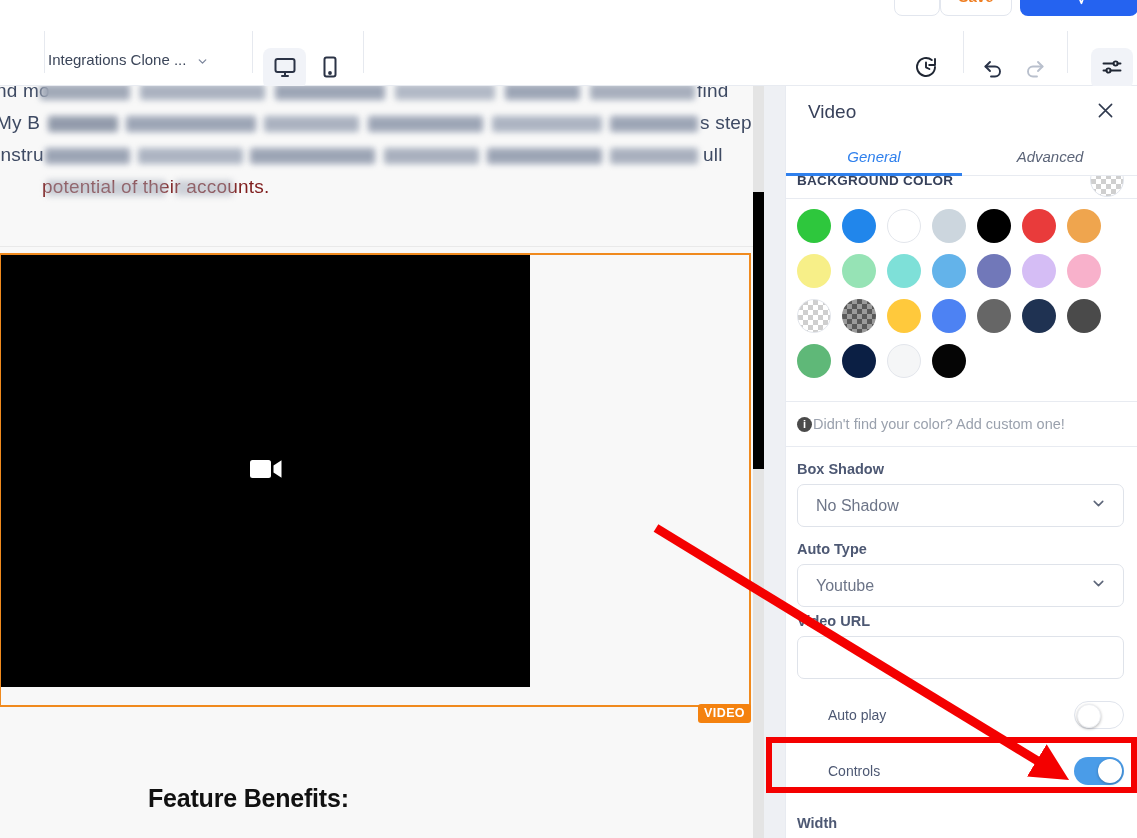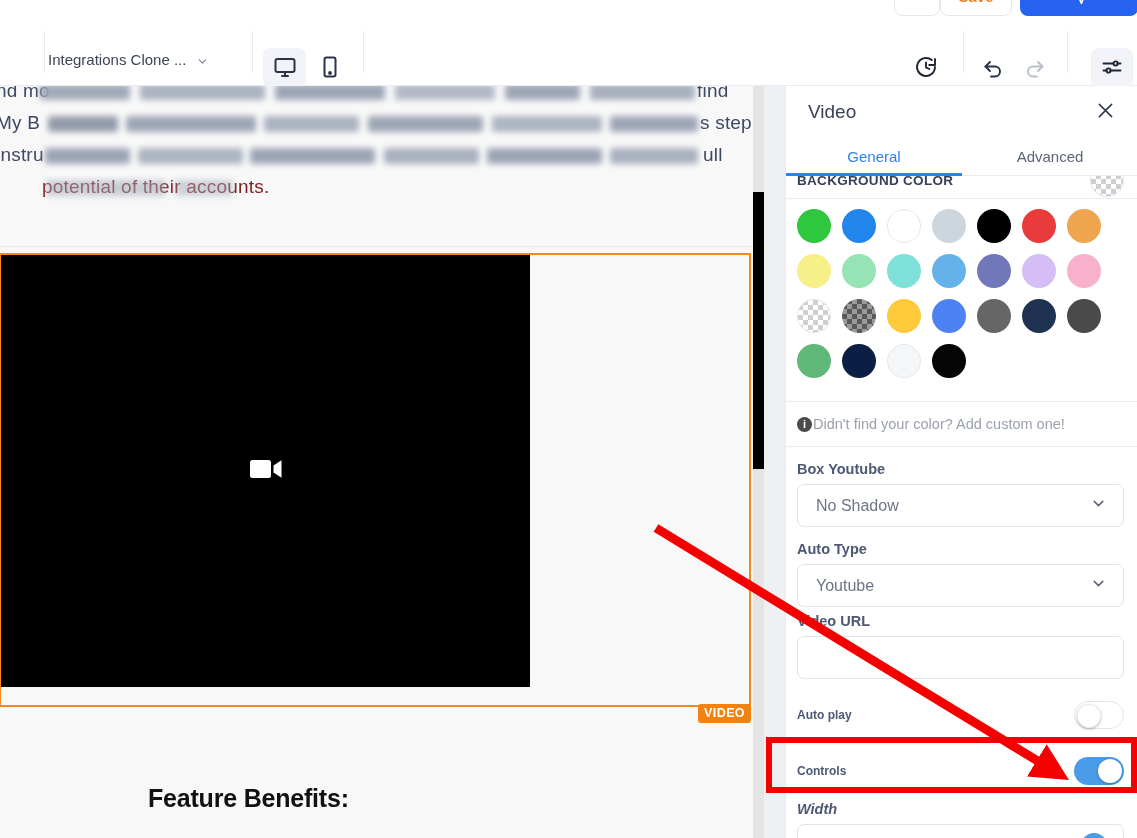--- a/index.html
+++ b/index.html
@@ -151,21 +151,21 @@
   }
   .panel-title { font-size: 19px; color: #38415a; }
   .close-x { cursor: pointer; display: flex; }
 
   .tabs {
     position: absolute; left: 0; top: 52px; width: 352px; height: 38px;
     display: flex; border-bottom: 1px solid #e8ebf1; background: #fff;
   }
   .tab {
     flex: 1; display: flex; align-items: center; justify-content: center;
-    font-size: 15px; color: #5b6478; cursor: pointer; position: relative;
+    font-size: 15px; color: #5b6478; cursor: pointer; position: relative; font-style: italic;
   }
   .tab.active { color: #2f80ed; }
   .tab.active::after {
     content: ""; position: absolute; left: 0; bottom: -1px;
     width: 100%; height: 3px; background: #2f80ed;
   }
 
   .panel-scroll {
     position: absolute; left: 0; top: 90px; width: 352px; height: 662px;
     background: #fff; overflow: hidden;
@@ -237,21 +237,21 @@
     display: flex; align-items: center; justify-content: space-between;
     padding: 0 16px 0 18px;
     font-size: 16px; color: #6d7588; cursor: pointer;
   }
   .input-box { cursor: text; }
 
   .toggle-row {
     padding: 0 14px 0 11px;
     height: 56px; display: flex; align-items: center; justify-content: space-between;
   }
-  .toggle-label { font-size: 12px; font-weight: 700; color: #4d5873; }
+  .toggle-label { font-size: 14px; font-weight: 400; color: #4d5873; margin-left: 31px; }
   .toggle {
     width: 50px; height: 28px; border-radius: 14px; position: relative;
     cursor: pointer;
   }
   .toggle.off { background: #fff; border: 1px solid #e0e4ec; }
   .toggle.on { background: #4a9ce8; }
   .toggle .knob {
     position: absolute; top: 2px; width: 24px; height: 24px;
     border-radius: 50%; background: #fff;
     box-shadow: 0 1px 3px rgba(0,0,0,.28);
@@ -498,21 +498,21 @@
         <div class="swatch bordered" style="background:#f5f6f7;"></div>
         <div class="swatch" style="background:#050505;"></div>
       </div>
 
       <div class="hint-row">
         <span class="info-i">i</span>
         <span class="hint-text">Didn't find your color? Add custom one!</span>
       </div>
 
       <div class="field">
-        <div class="field-label">Box Youtube</div>
+        <div class="field-label">Box Shadow</div>
         <div class="select-box">
           <span>No Shadow</span>
           <span>
             <svg width="17" height="17" viewBox="0 0 24 24" fill="none" stroke="#5d6679" stroke-width="2.2" stroke-linecap="round" stroke-linejoin="round">
                 <polyline points="6 9 12 15 18 9"></polyline>
               </svg>
           </span>
         </div>
       </div>
 
@@ -543,21 +543,21 @@
       </div>
 
       <div class="toggle-row">
         <div class="toggle-label">Controls</div>
         <div class="toggle on">
             <span class="knob"></span>
           </div>
       </div>
 
       <div class="field">
-        <div class="field-label" style="margin-top:2px;font-style:italic;">Width</div>
+        <div class="field-label" style="margin-top:16px;">Width</div>
         <div class="select-box">
           <span>Full Width</span>
           <span style="width:26px;height:26px;border-radius:50%;background:#4a9ce8;"></span>
         </div>
       </div>
 
     </div>
   </div>
 
   <div class="anno-rect"></div>

